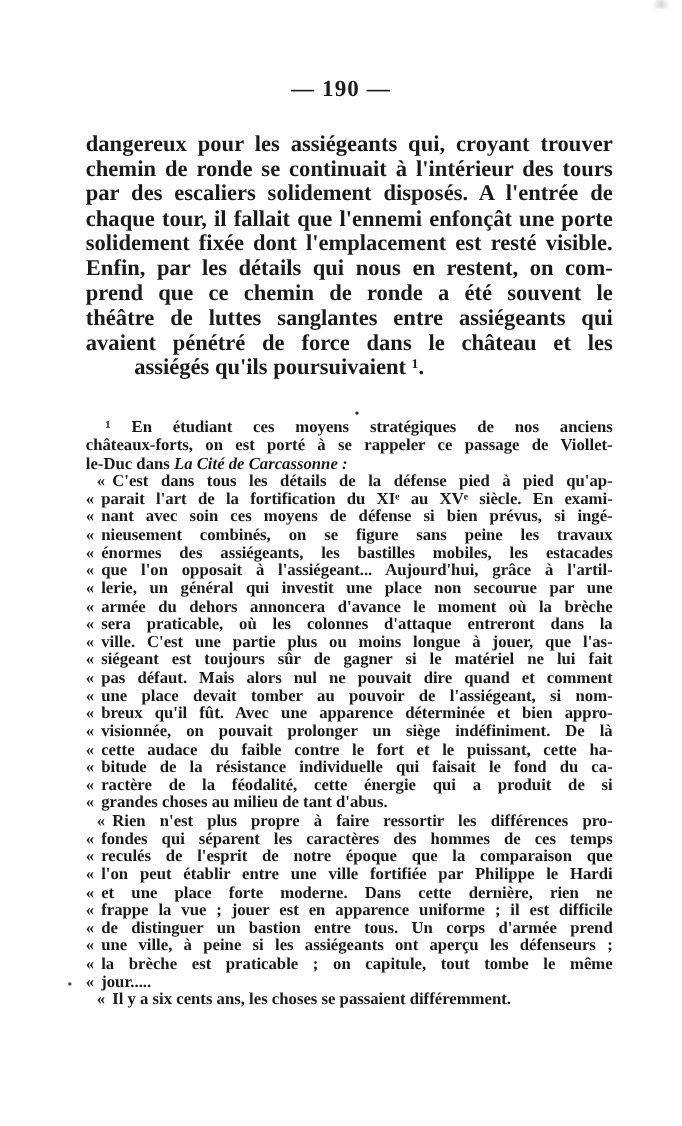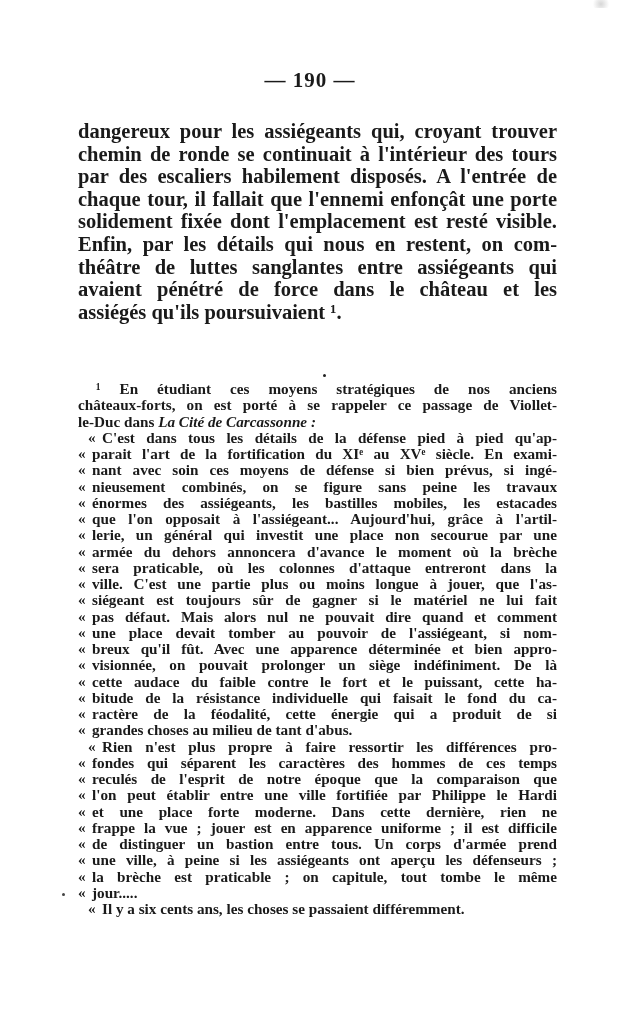--- a/index.html
+++ b/index.html
@@ -52,20 +52,21 @@
       line-height: 22.6px;
     }
     .line {
       display: block;
       white-space: nowrap;
       text-align: justify;
       text-align-last: justify;
     }
     .line.last {
       text-align-last: left;
+      margin-left: 44px;
     }
     .dot-mark {
       position: absolute;
       left: 323px;
       top: 374px;
       width: 3px;
       height: 3px;
       border-radius: 50%;
       background: #222;
     }
@@ -117,24 +118,25 @@
 <body>
 
 <div class="page">
   <div class="scan-speck"></div>
 
   <div class="page-number">— 190 —</div>
 
   <div class="main-text">
     <span class="line">dangereux pour les assiégeants qui, croyant trouver</span>
     <span class="line">chemin de ronde se continuait à l'intérieur des tours</span>
-    <span class="line">par des escaliers habilement disposés. A l'entrée de</span>
+    <span class="line">par des escaliers solidement disposés. A l'entrée de</span>
     <span class="line">chaque tour, il fallait que l'ennemi enfonçât une porte</span>
     <span class="line">solidement fixée dont l'emplacement est resté visible.</span>
     <span class="line">Enfin, par les détails qui nous en restent, on com-</span>
+    <span class="line">prend que ce chemin de ronde a été souvent le</span>
     <span class="line">théâtre de luttes sanglantes entre assiégeants qui</span>
     <span class="line">avaient pénétré de force dans le château et les</span>
     <span class="line last">assiégés qu'ils poursuivaient ¹.</span>
   </div>
 
   <div class="dot-mark"></div>
 
   <div class="footnote">
     <span class="fn-line indent">¹ En étudiant ces moyens stratégiques de nos anciens</span>
     <span class="fn-line">châteaux-forts, on est porté à se rappeler ce passage de Viollet-</span>

